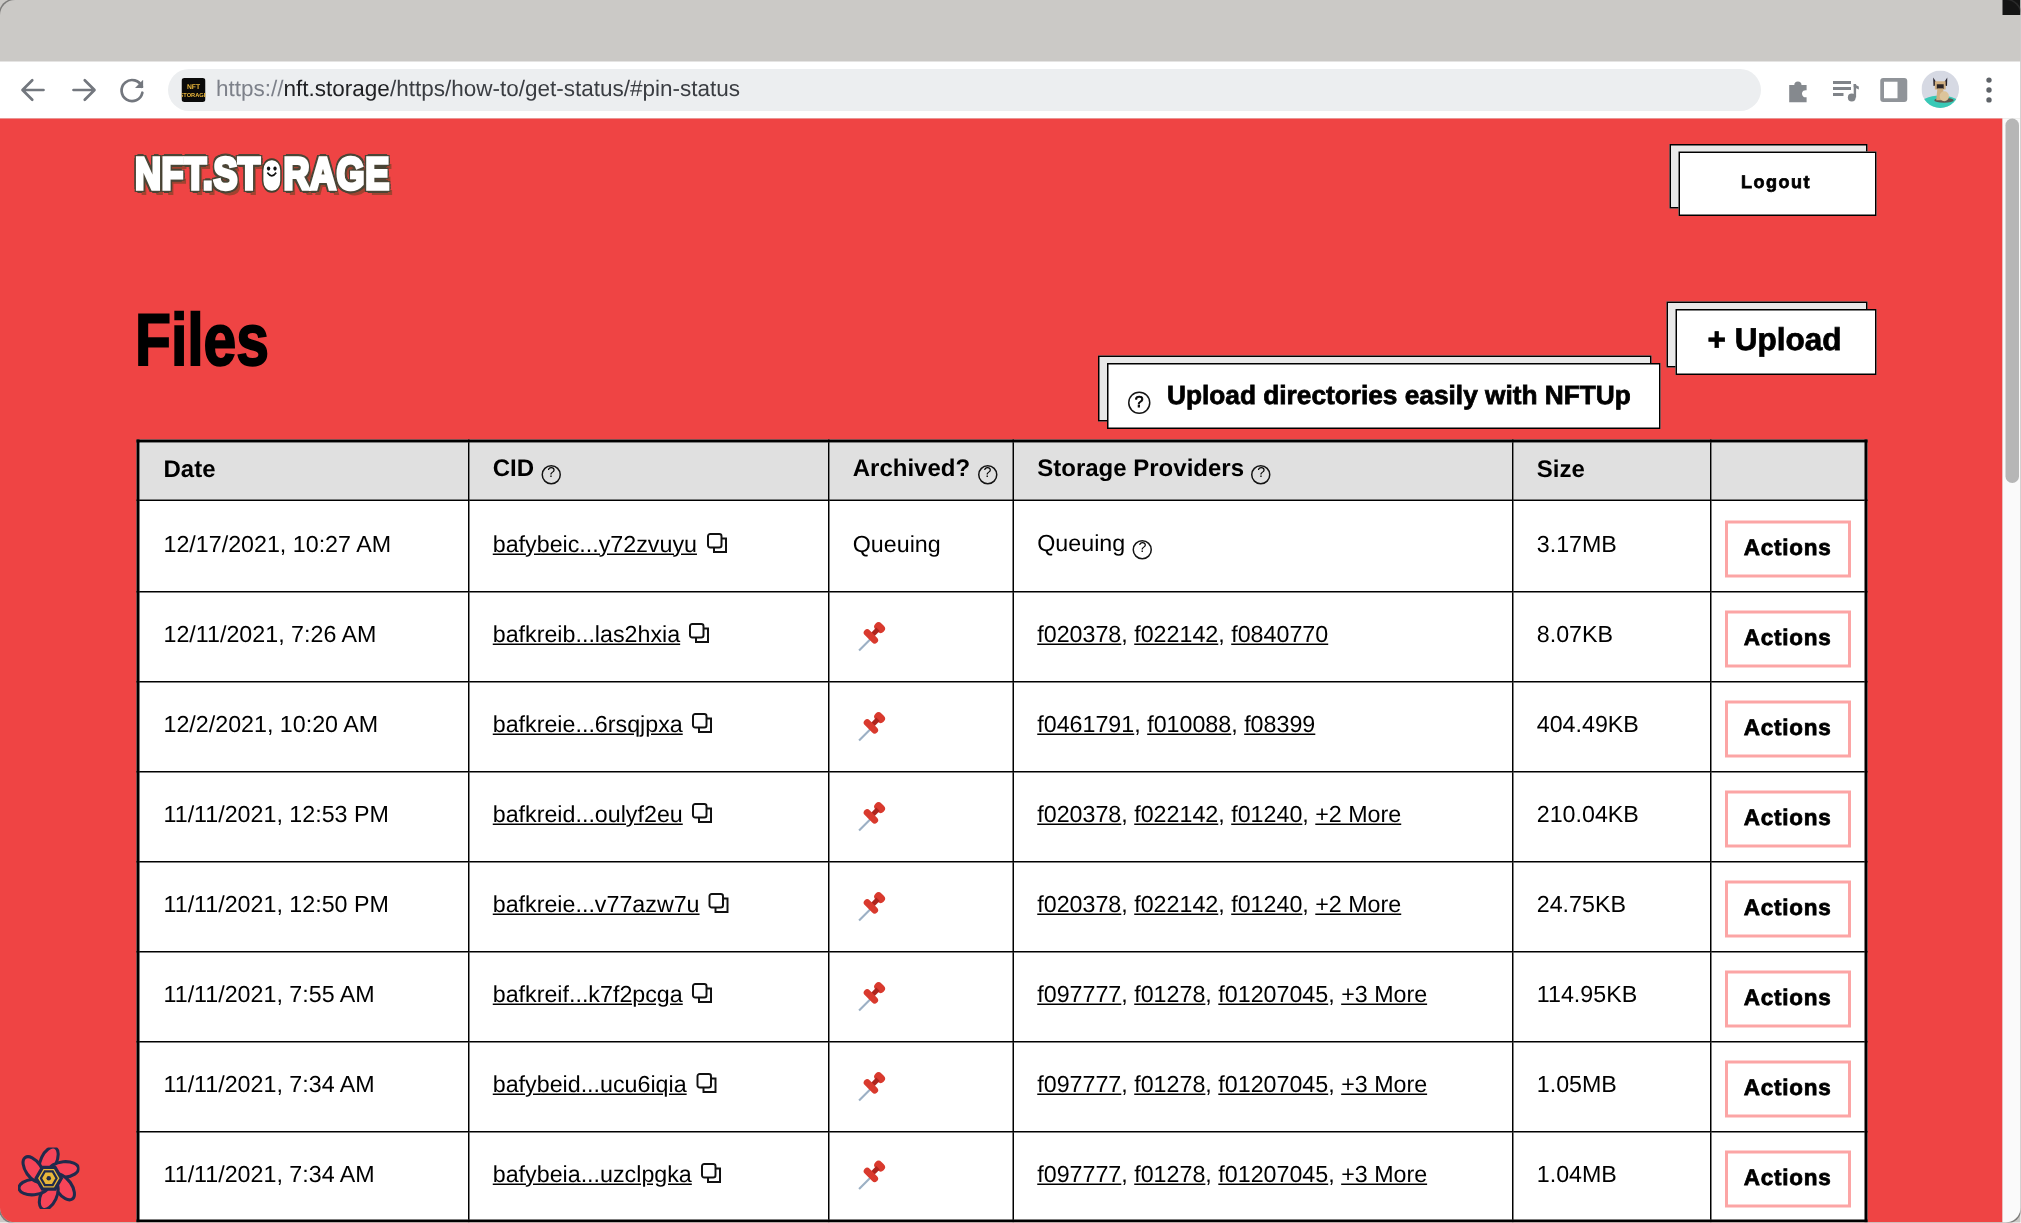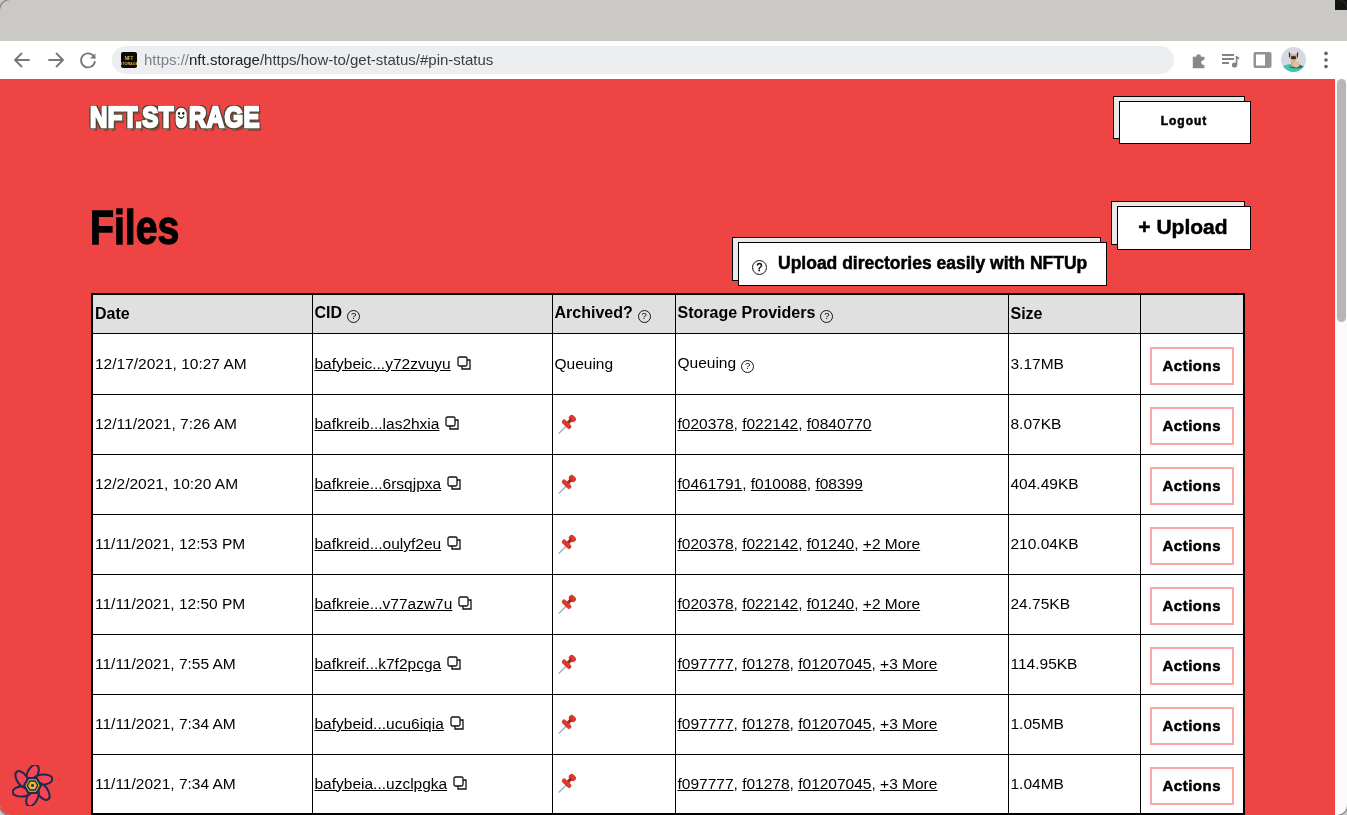--- a/index.html
+++ b/index.html
@@ -41,21 +41,21 @@
 .retro::after { content:""; position:absolute; left:0; top:0; width:100%; height:100%; background:#fff; border:1.5px solid #000; z-index:-1; }
 .retro::before { content:""; position:absolute; left:-6px; top:-5px; width:100%; height:100%; background:#e9e9e9; border:1.5px solid #000; z-index:-2; }
 #logout { left:1119px; top:22px; width:130px; height:41px; font-size:12px; letter-spacing:1px; text-align:center; line-height:41px; }
 
 #h1 { position:absolute; left:90px; top:120px; font-size:49px; font-weight:bold; letter-spacing:0px; color:#000; -webkit-text-stroke:1.3px #000; transform:scaleX(.80); transform-origin:left top; }
 #nftup { left:738px; top:127px; width:367px; height:42px; font-size:17.5px; line-height:42px;margin-top:36px; }
 #nftup .q { width:15px; height:15px; line-height:12.5px; font-size:10.5px; margin:0 11px 0 14px; vertical-align:-2px; }
 #upload { left:1117px; top:127px; width:132px; height:42px; font-size:21px; text-align:center; line-height:42px; }
 
 table { position:absolute; left:91px; top:214px; width:1152px; border-collapse:collapse; background:#fff; table-layout:fixed; }
-th, td { border:1px solid #000; font-size:15.5px; text-align:left; padding:0 0 0 2px; overflow:hidden; }
+th, td { border:1px solid #000; font-size:15.5px; text-align:left; padding:0 0 0 16px; overflow:hidden; }
 table { border:2px solid #000; }
 th { height:39px; background:#e0e0e0; font-size:16px; }
 td { height:60px; } tr:nth-of-type(2) td { height:61px; }
 td a, .lk { color:#000; text-decoration:underline; }
 .qq { display:inline-block; width:13px; height:13px; border:1.1px solid #141414; border-radius:50%; font-size:9.5px; font-weight:normal; line-height:10.5px; text-align:center; vertical-align:-1px; margin-left:5px; letter-spacing:0; }
 .cpy { margin-left:6px; vertical-align:-2px; }
 .pin { vertical-align:middle; }
 .act { display:block; margin:0 auto; position:relative; top:2px; width:84px; height:38px; background:#fff; border:2px solid #fca5a5; font-weight:bold; font-size:15px; letter-spacing:.5px; text-align:center; line-height:34px; -webkit-text-stroke:.5px #000; }
 td.ac { padding:0; }
 #flower { position:absolute; left:12px; top:686px; }

